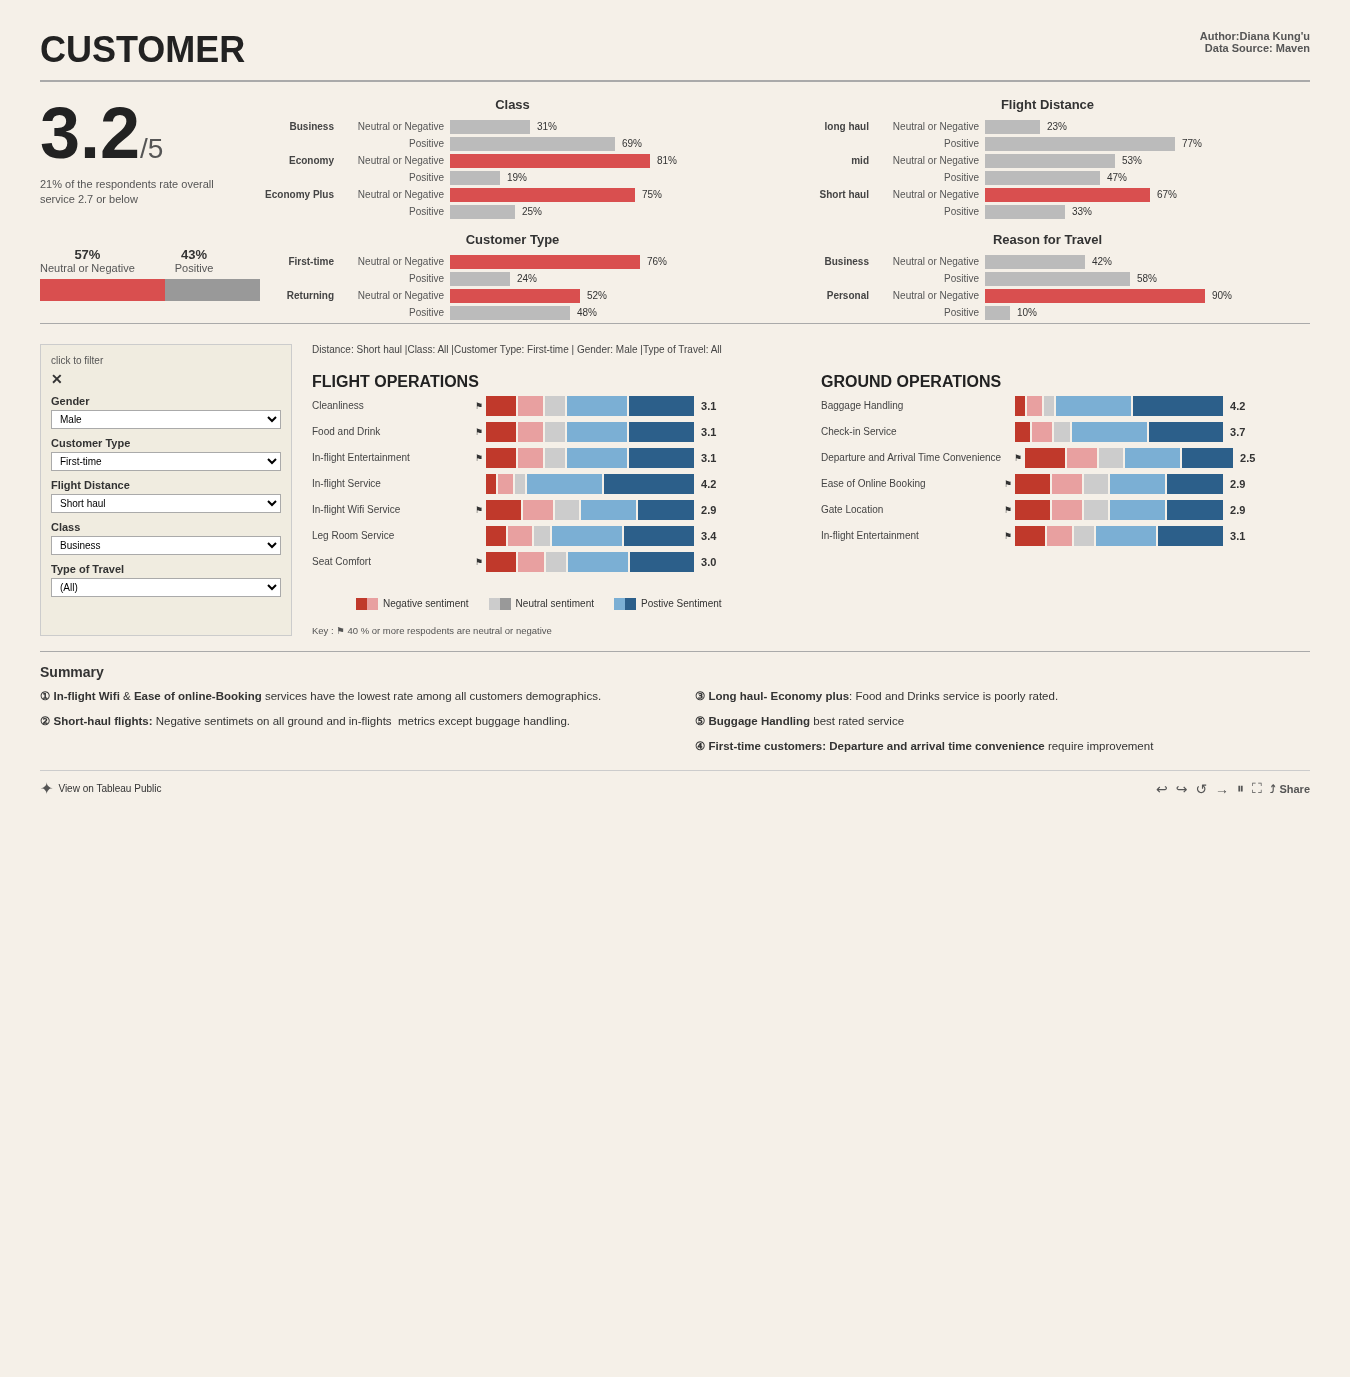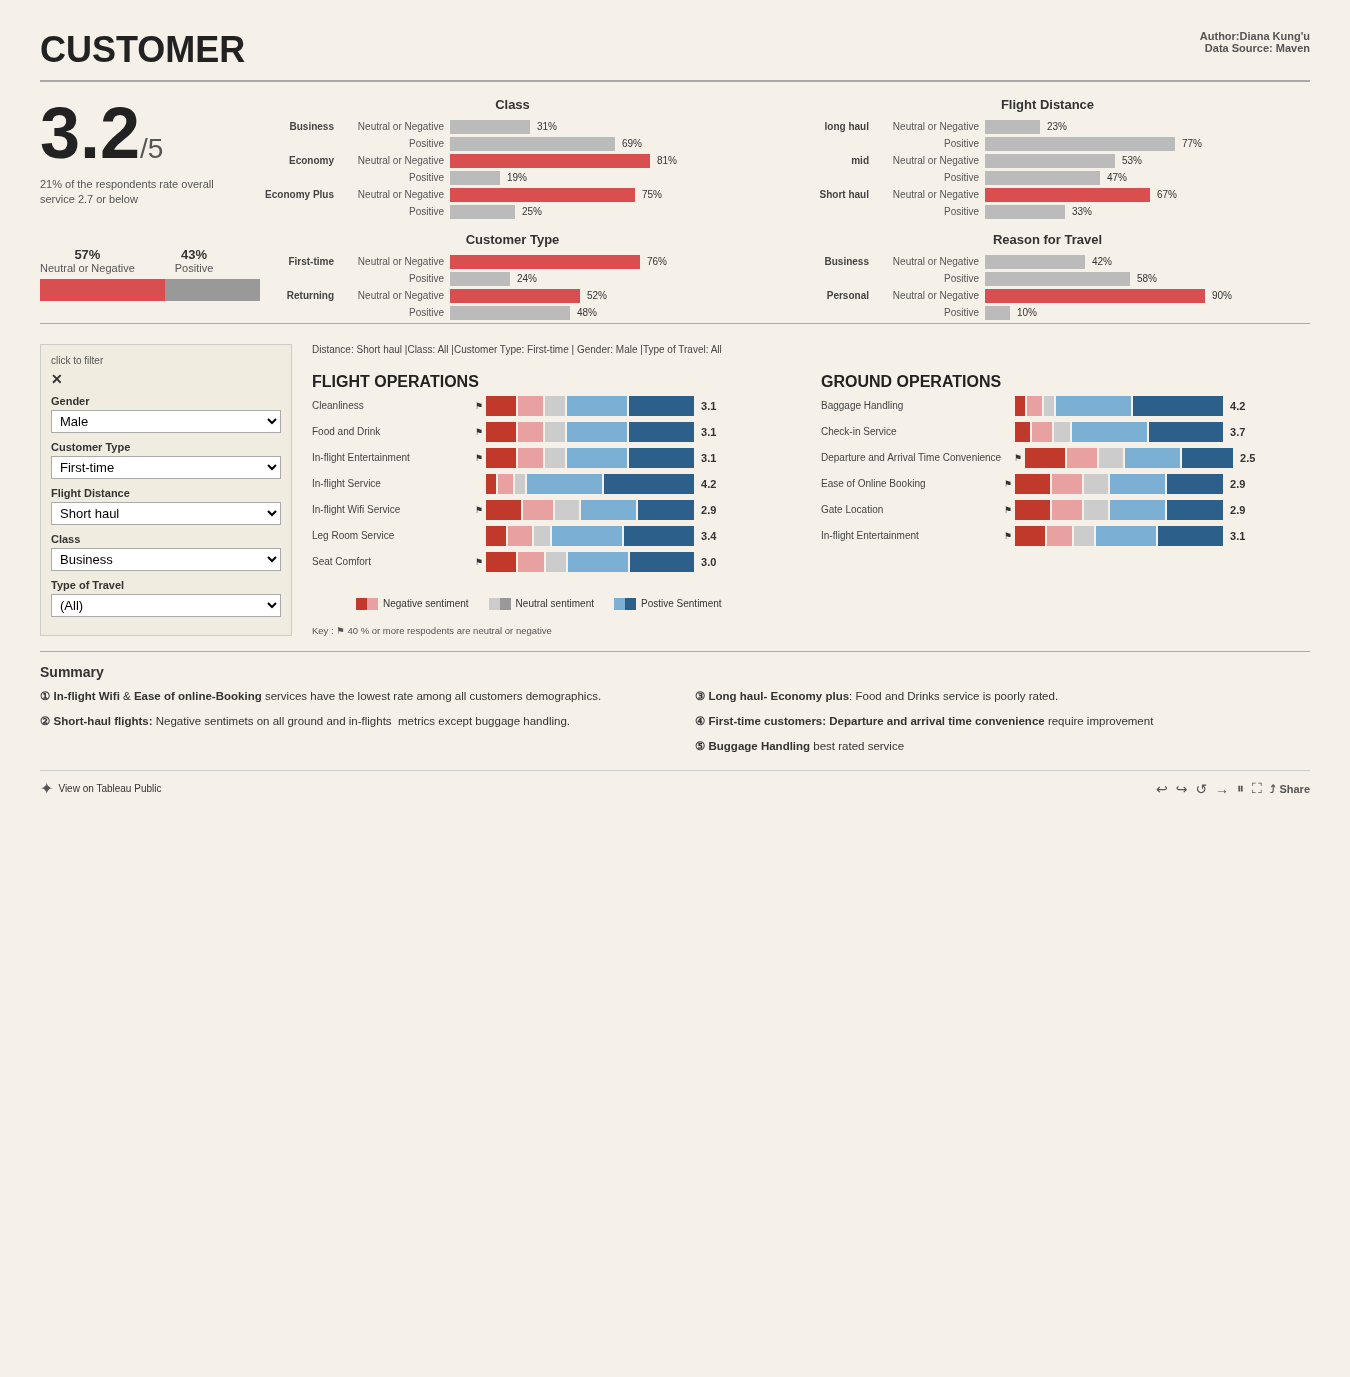--- a/index.html
+++ b/index.html
@@ -178,21 +178,21 @@
       margin-bottom: 8px;
     }
     .filter-group label {
       display: block;
       font-weight: bold;
       margin-bottom: 3px;
       font-size: 11px;
     }
     .filter-group select {
       width: 100%;
-      font-size: 13px;
+      font-size: 10px;
       padding: 2px 4px;
       border: 1px solid #aaa;
       background: #fff;
     }
 
     
     .ops-area {
       flex: 1;
       display: flex;
       flex-direction: column;
@@ -870,26 +870,26 @@
           <strong> Short-haul flights:</strong> Negative sentimets on all ground and in-flights&nbsp; metrics except buggage handling.
         </div>
       </div>
 
       <div>
         <div class="summary-item">
           <span class="summary-num">③</span>
           <strong> Long haul- Economy plus</strong>: Food and Drinks service is poorly rated.
         </div>
         <div class="summary-item" style="margin-top:8px;">
+          <span class="summary-num">⑤</span>
+          <strong> Buggage Handling</strong> best rated service
+        </div>
+        <div class="summary-item" style="margin-top:8px;">
           <span class="summary-num">④</span>
           <strong> First-time customers: Departure and arrival time convenience</strong> require improvement
-        </div>
-        <div class="summary-item" style="margin-top:8px;">
-          <span class="summary-num">⑤</span>
-          <strong> Buggage Handling</strong> best rated service
         </div>
       </div>
     </div>
   </div>
 
   <div class="footer">
     <div class="footer-left">
       <span style="font-size:16px;">✦</span>
       <span style="cursor:pointer;color:#333;">View on Tableau Public</span>
     </div>

